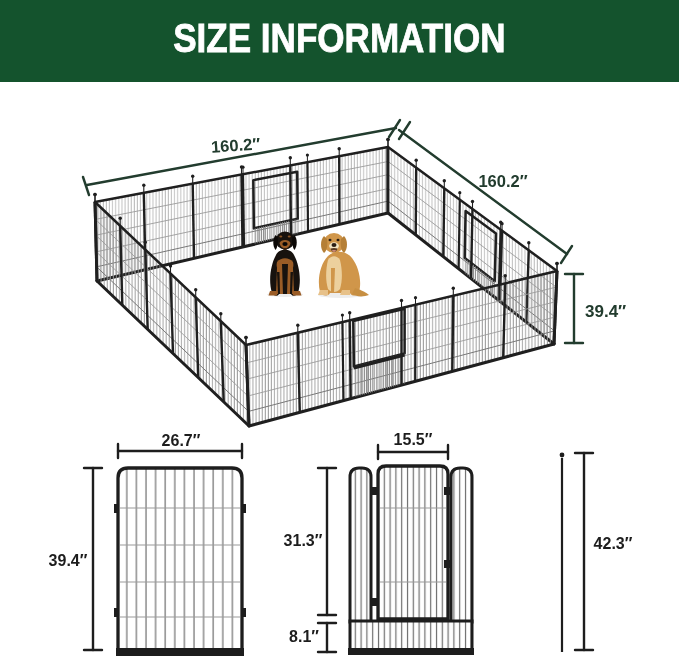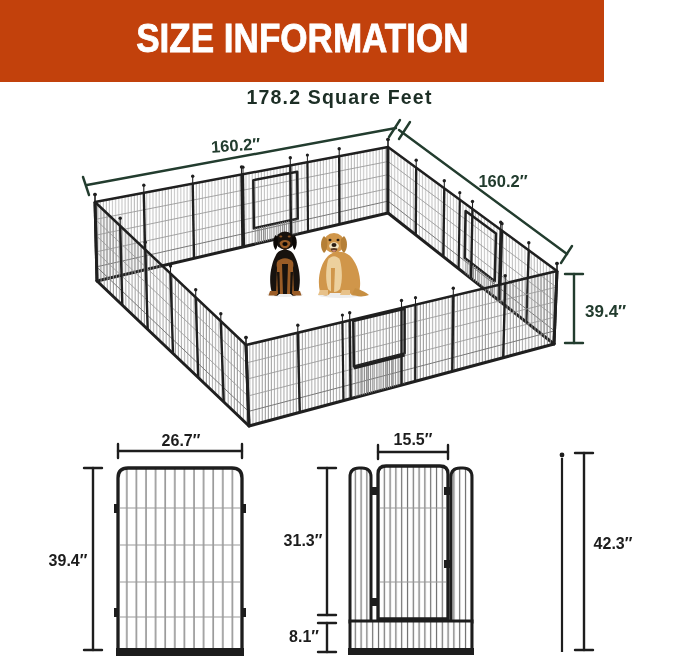--- a/index.html
+++ b/index.html
@@ -1,33 +1,32 @@
 <!DOCTYPE html>
 <html><head>
 <meta charset="utf-8">
 <style>
 html,body{margin:0;padding:0;background:#ffffff;width:679px;height:656px;
 font-family:"Liberation Sans",sans-serif;overflow:hidden}
 .wrap{position:relative;width:679px;height:656px}
-.hdr{position:absolute;left:0;top:0;width:604px;height:82px;background:#c2410c;
+.hdr{position:absolute;left:0;top:0;width:679px;height:82px;background:#14532d;
 display:flex;align-items:center;justify-content:center}
 .hdr h1{margin:-6px 0 0 0;color:#ffffff;font-size:41px;font-weight:bold;letter-spacing:0;
 transform:scaleX(0.855);transform-origin:center;filter:opacity(0.999);-webkit-text-stroke:0.8px #ffffff}
 .sub{position:absolute;left:0;top:86px;width:679px;text-align:center;
 color:#1c2e25;font-size:19.5px;font-weight:bold;letter-spacing:1.2px;filter:opacity(0.999)}
 </style>
 </head>
 <body>
 <div class="wrap">
 
 <div class="hdr">
       <h1>SIZE INFORMATION</h1>
     </div>
 
-<div class="sub">178.2 Square Feet</div>
 
 <svg width="679" height="656" viewBox="0 0 679 656" style="position:absolute;left:0;top:0;filter:opacity(0.999)">
 <defs>
 <pattern id="mesh" width="3.1" height="6" patternUnits="userSpaceOnUse">
 <rect width="3.1" height="6" fill="#ffffff"></rect>
 <line x1="1" y1="0" x2="1" y2="6" stroke="#adadad" stroke-width="0.8"></line>
 </pattern>
 <pattern id="meshf" width="3.1" height="6" patternUnits="userSpaceOnUse">
 <line x1="1.8" y1="0" x2="1.8" y2="6" stroke="#969696" stroke-width="0.9"></line>
 </pattern>

